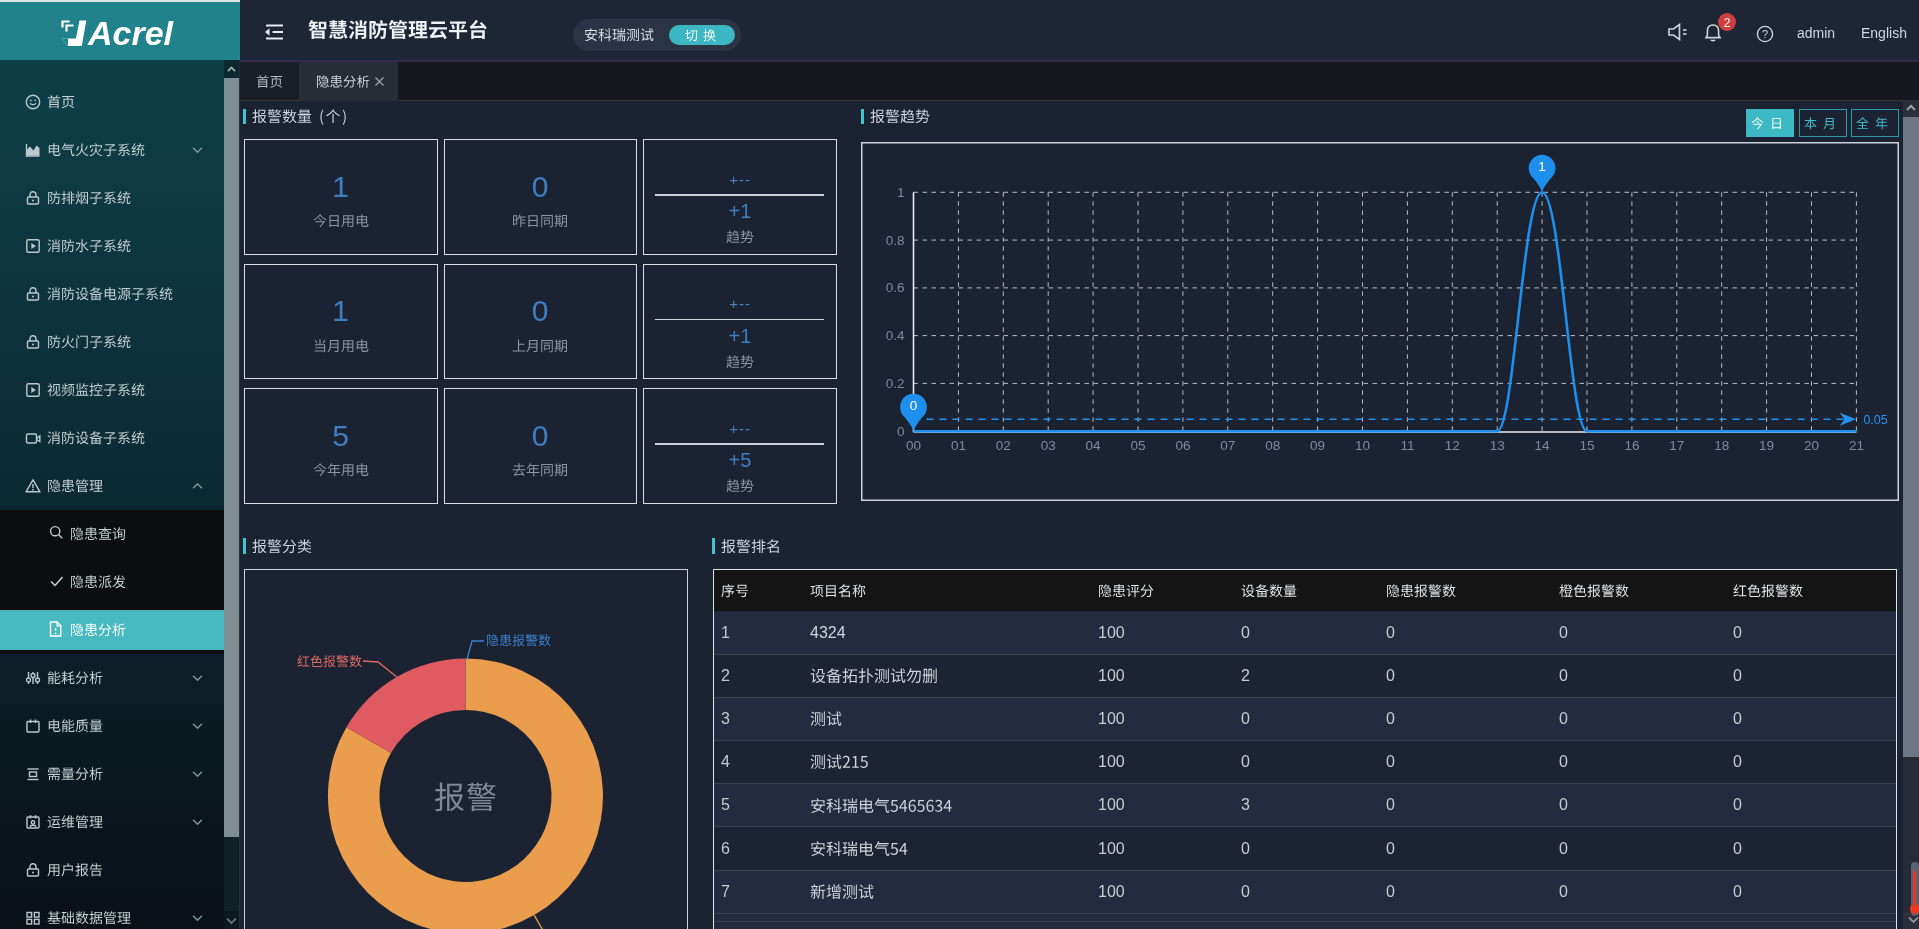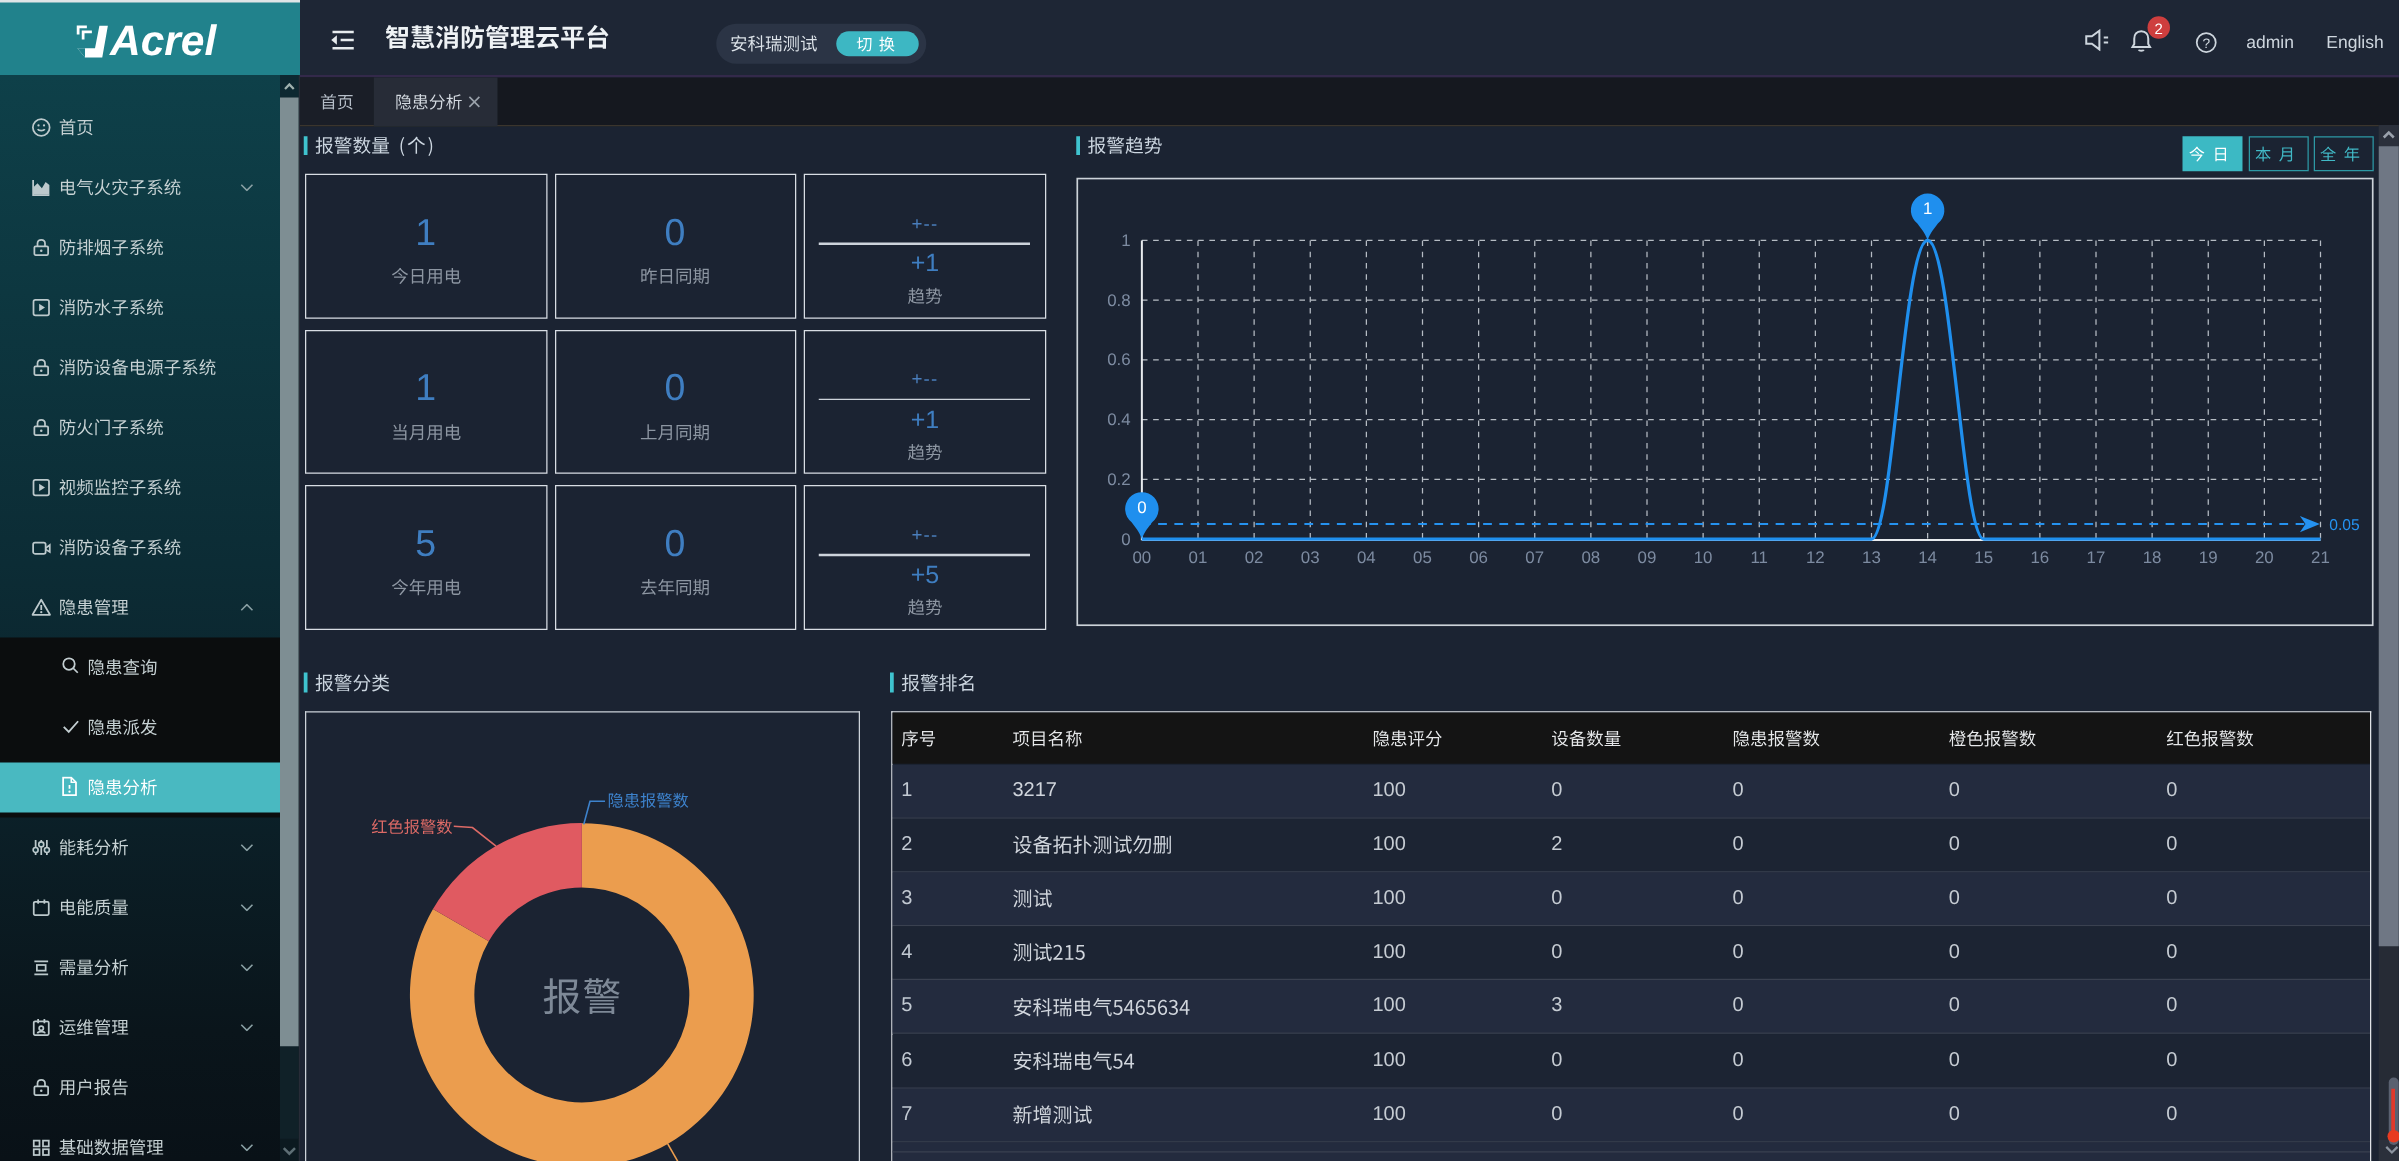--- a/index.html
+++ b/index.html
@@ -832,21 +832,21 @@
       <use href="#r7ea2" x="0"></use>
       <use href="#r8272" x="1000"></use>
       <use href="#r62a5" x="2000"></use>
       <use href="#r8b66" x="3000"></use>
       <use href="#r6570" x="4000"></use>
     </g>
   </svg>
 <div class="d" style="left:714px;top:611.5px;width:1181.5px;height:42.0px;background:#232b3e"></div>
 <div class="d" style="left:714px;top:653.5px;width:1181.5px;height:1.2px;background:#3a4150"></div>
 <div class="lt" style="left:721.0px;top:620.5px;width:300px;font-size:16px;font-weight:normal;color:#c2c9d2;text-align:left;">1</div>
-<div class="lt" style="left:810.0px;top:620.5px;width:300px;font-size:16px;font-weight:normal;color:#d0d5dc;text-align:left;">3217</div>
+<div class="lt" style="left:810.0px;top:620.5px;width:300px;font-size:16px;font-weight:normal;color:#d0d5dc;text-align:left;">4324</div>
 <div class="lt" style="left:1098.0px;top:620.5px;width:300px;font-size:16px;font-weight:normal;color:#c6ccd3;text-align:left;">100</div>
 <div class="lt" style="left:1241.0px;top:620.5px;width:300px;font-size:16px;font-weight:normal;color:#c6ccd3;text-align:left;">0</div>
 <div class="lt" style="left:1386.0px;top:620.5px;width:300px;font-size:16px;font-weight:normal;color:#c6ccd3;text-align:left;">0</div>
 <div class="lt" style="left:1559.0px;top:620.5px;width:300px;font-size:16px;font-weight:normal;color:#c6ccd3;text-align:left;">0</div>
 <div class="lt" style="left:1733.0px;top:620.5px;width:300px;font-size:16px;font-weight:normal;color:#c6ccd3;text-align:left;">0</div>
 <div class="d" style="left:714px;top:654.7px;width:1181.5px;height:42.0px;background:#1c2433"></div>
 <div class="d" style="left:714px;top:696.7px;width:1181.5px;height:1.2px;background:#3a4150"></div>
 <div class="lt" style="left:721.0px;top:663.7px;width:300px;font-size:16px;font-weight:normal;color:#c2c9d2;text-align:left;">2</div>
 <svg class="t" style="left:810.0px;top:668.0px" width="130" height="19">
     <g fill="#d0d5dc" transform="matrix(0.01600,0,0,-0.01600,0,13.76)">

